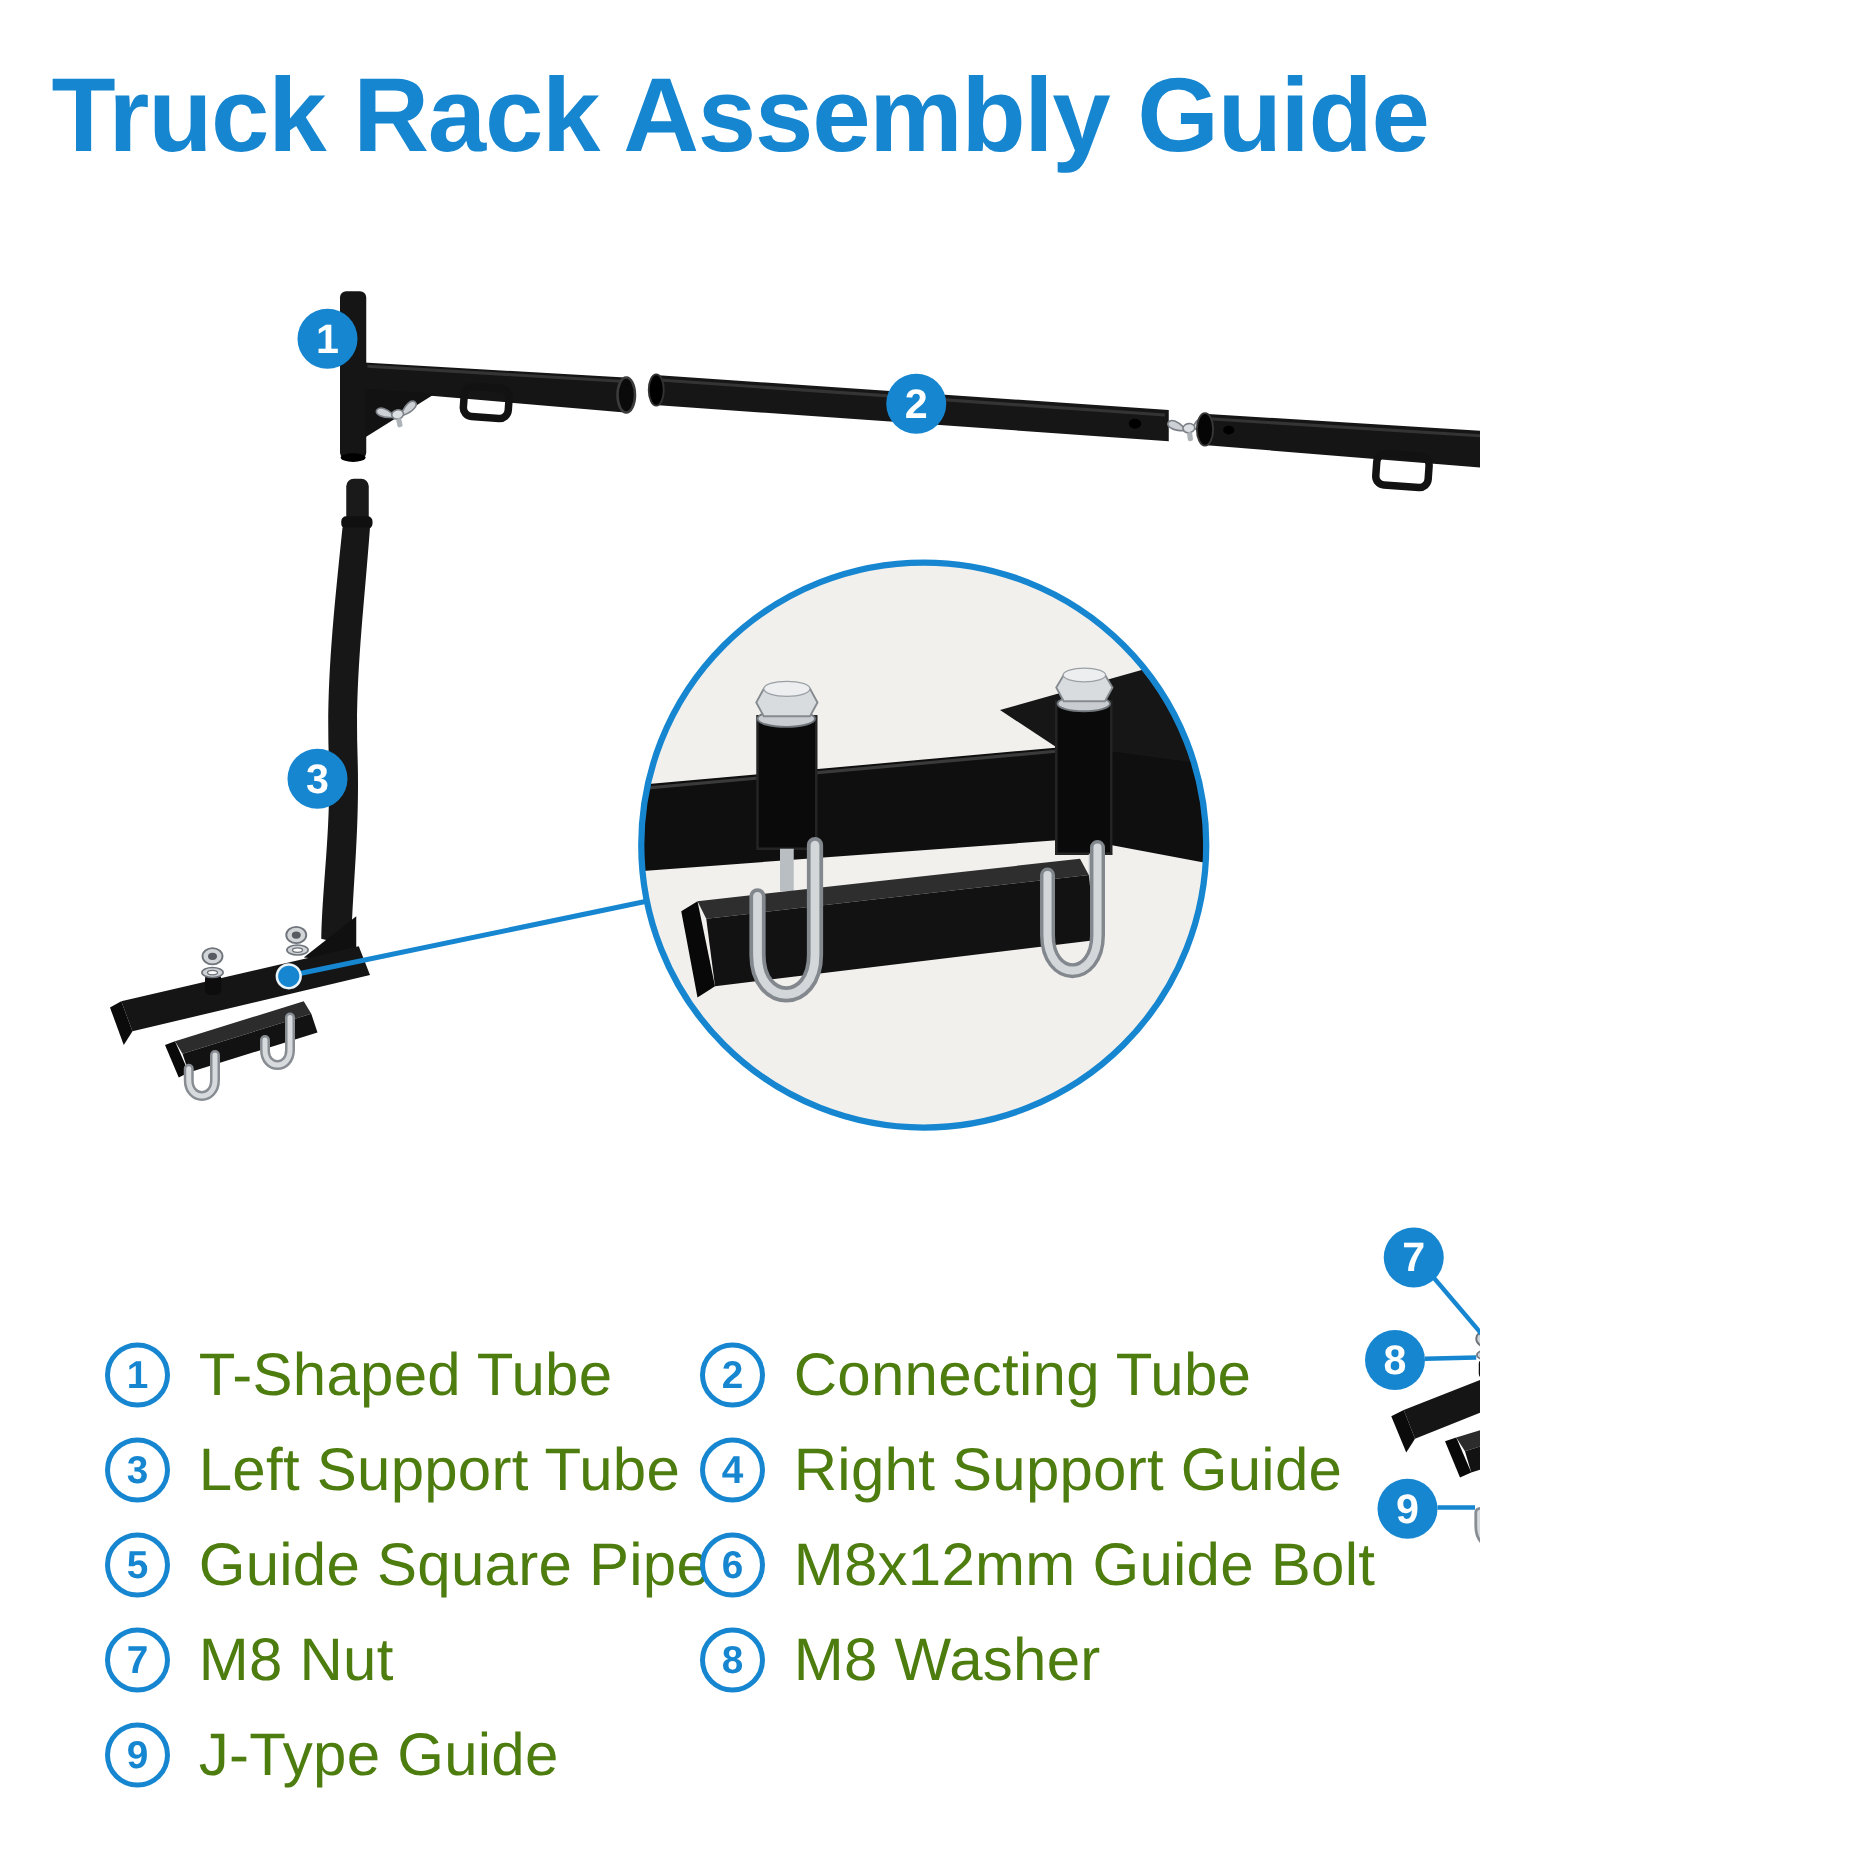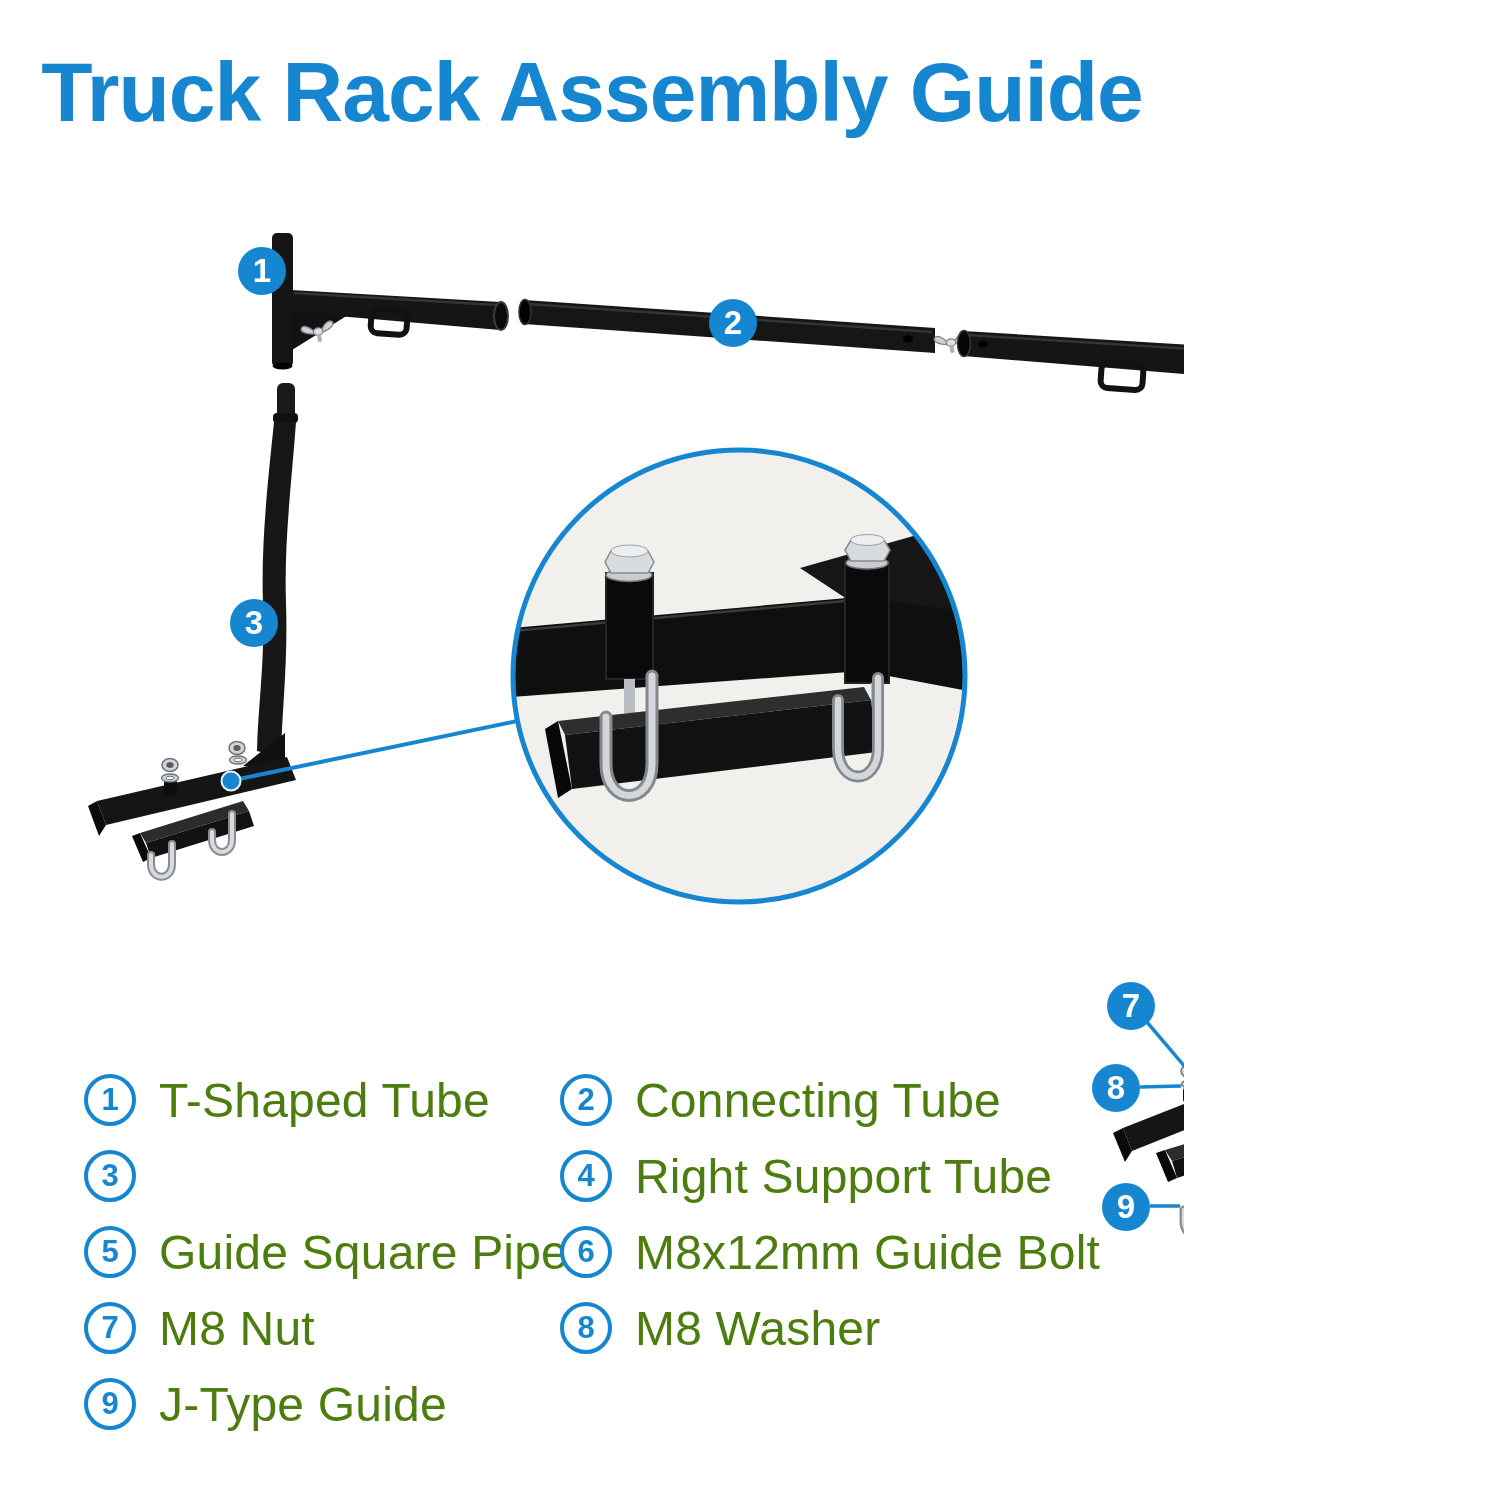--- a/index.html
+++ b/index.html
@@ -189,24 +189,25 @@
     <div class="litem">
       <span class="lbadge">1</span>
       <span class="llabel">T-Shaped Tube</span>
     </div>
     <div class="litem">
       <span class="lbadge">2</span>
       <span class="llabel">Connecting Tube</span>
     </div>
     <div class="litem">
       <span class="lbadge">3</span>
+      <span class="llabel">Left Support Tube</span>
     </div>
     <div class="litem">
       <span class="lbadge">4</span>
-      <span class="llabel">Right Support Tube</span>
+      <span class="llabel">Right Support Guide</span>
     </div>
     <div class="litem">
       <span class="lbadge">5</span>
       <span class="llabel">Guide Square Pipe</span>
     </div>
     <div class="litem">
       <span class="lbadge">6</span>
       <span class="llabel">M8x12mm Guide Bolt</span>
     </div>
     <div class="litem">

